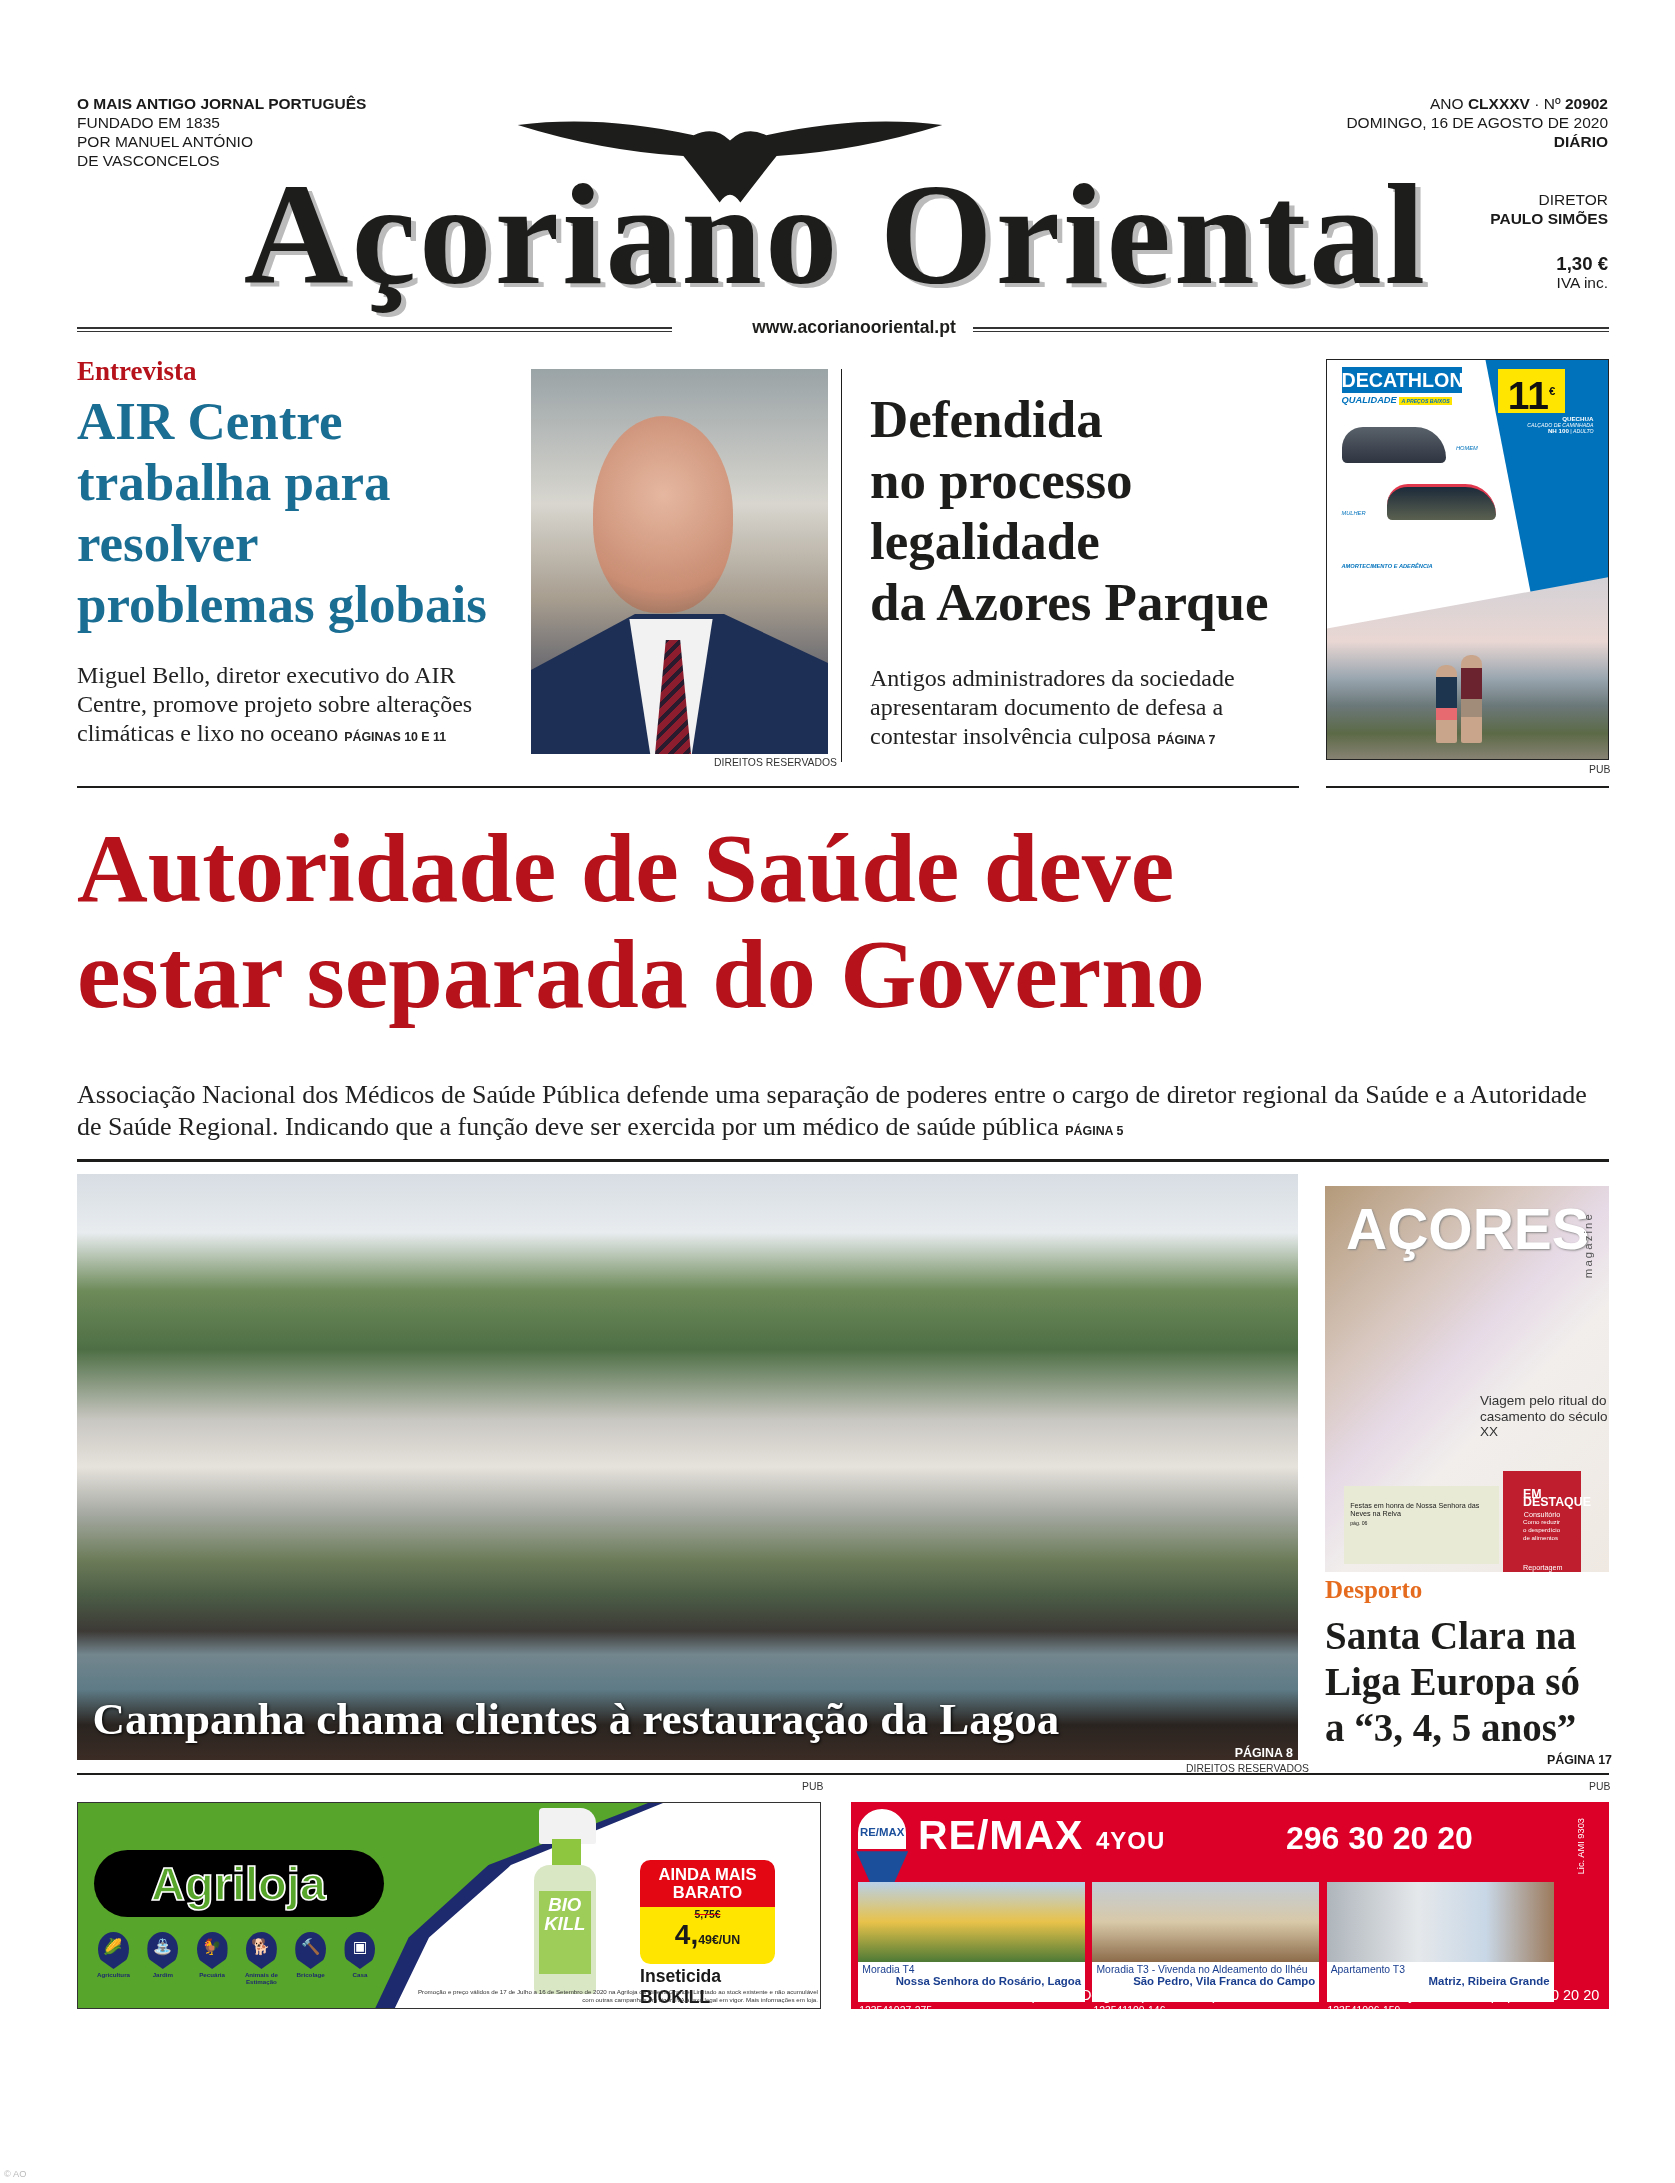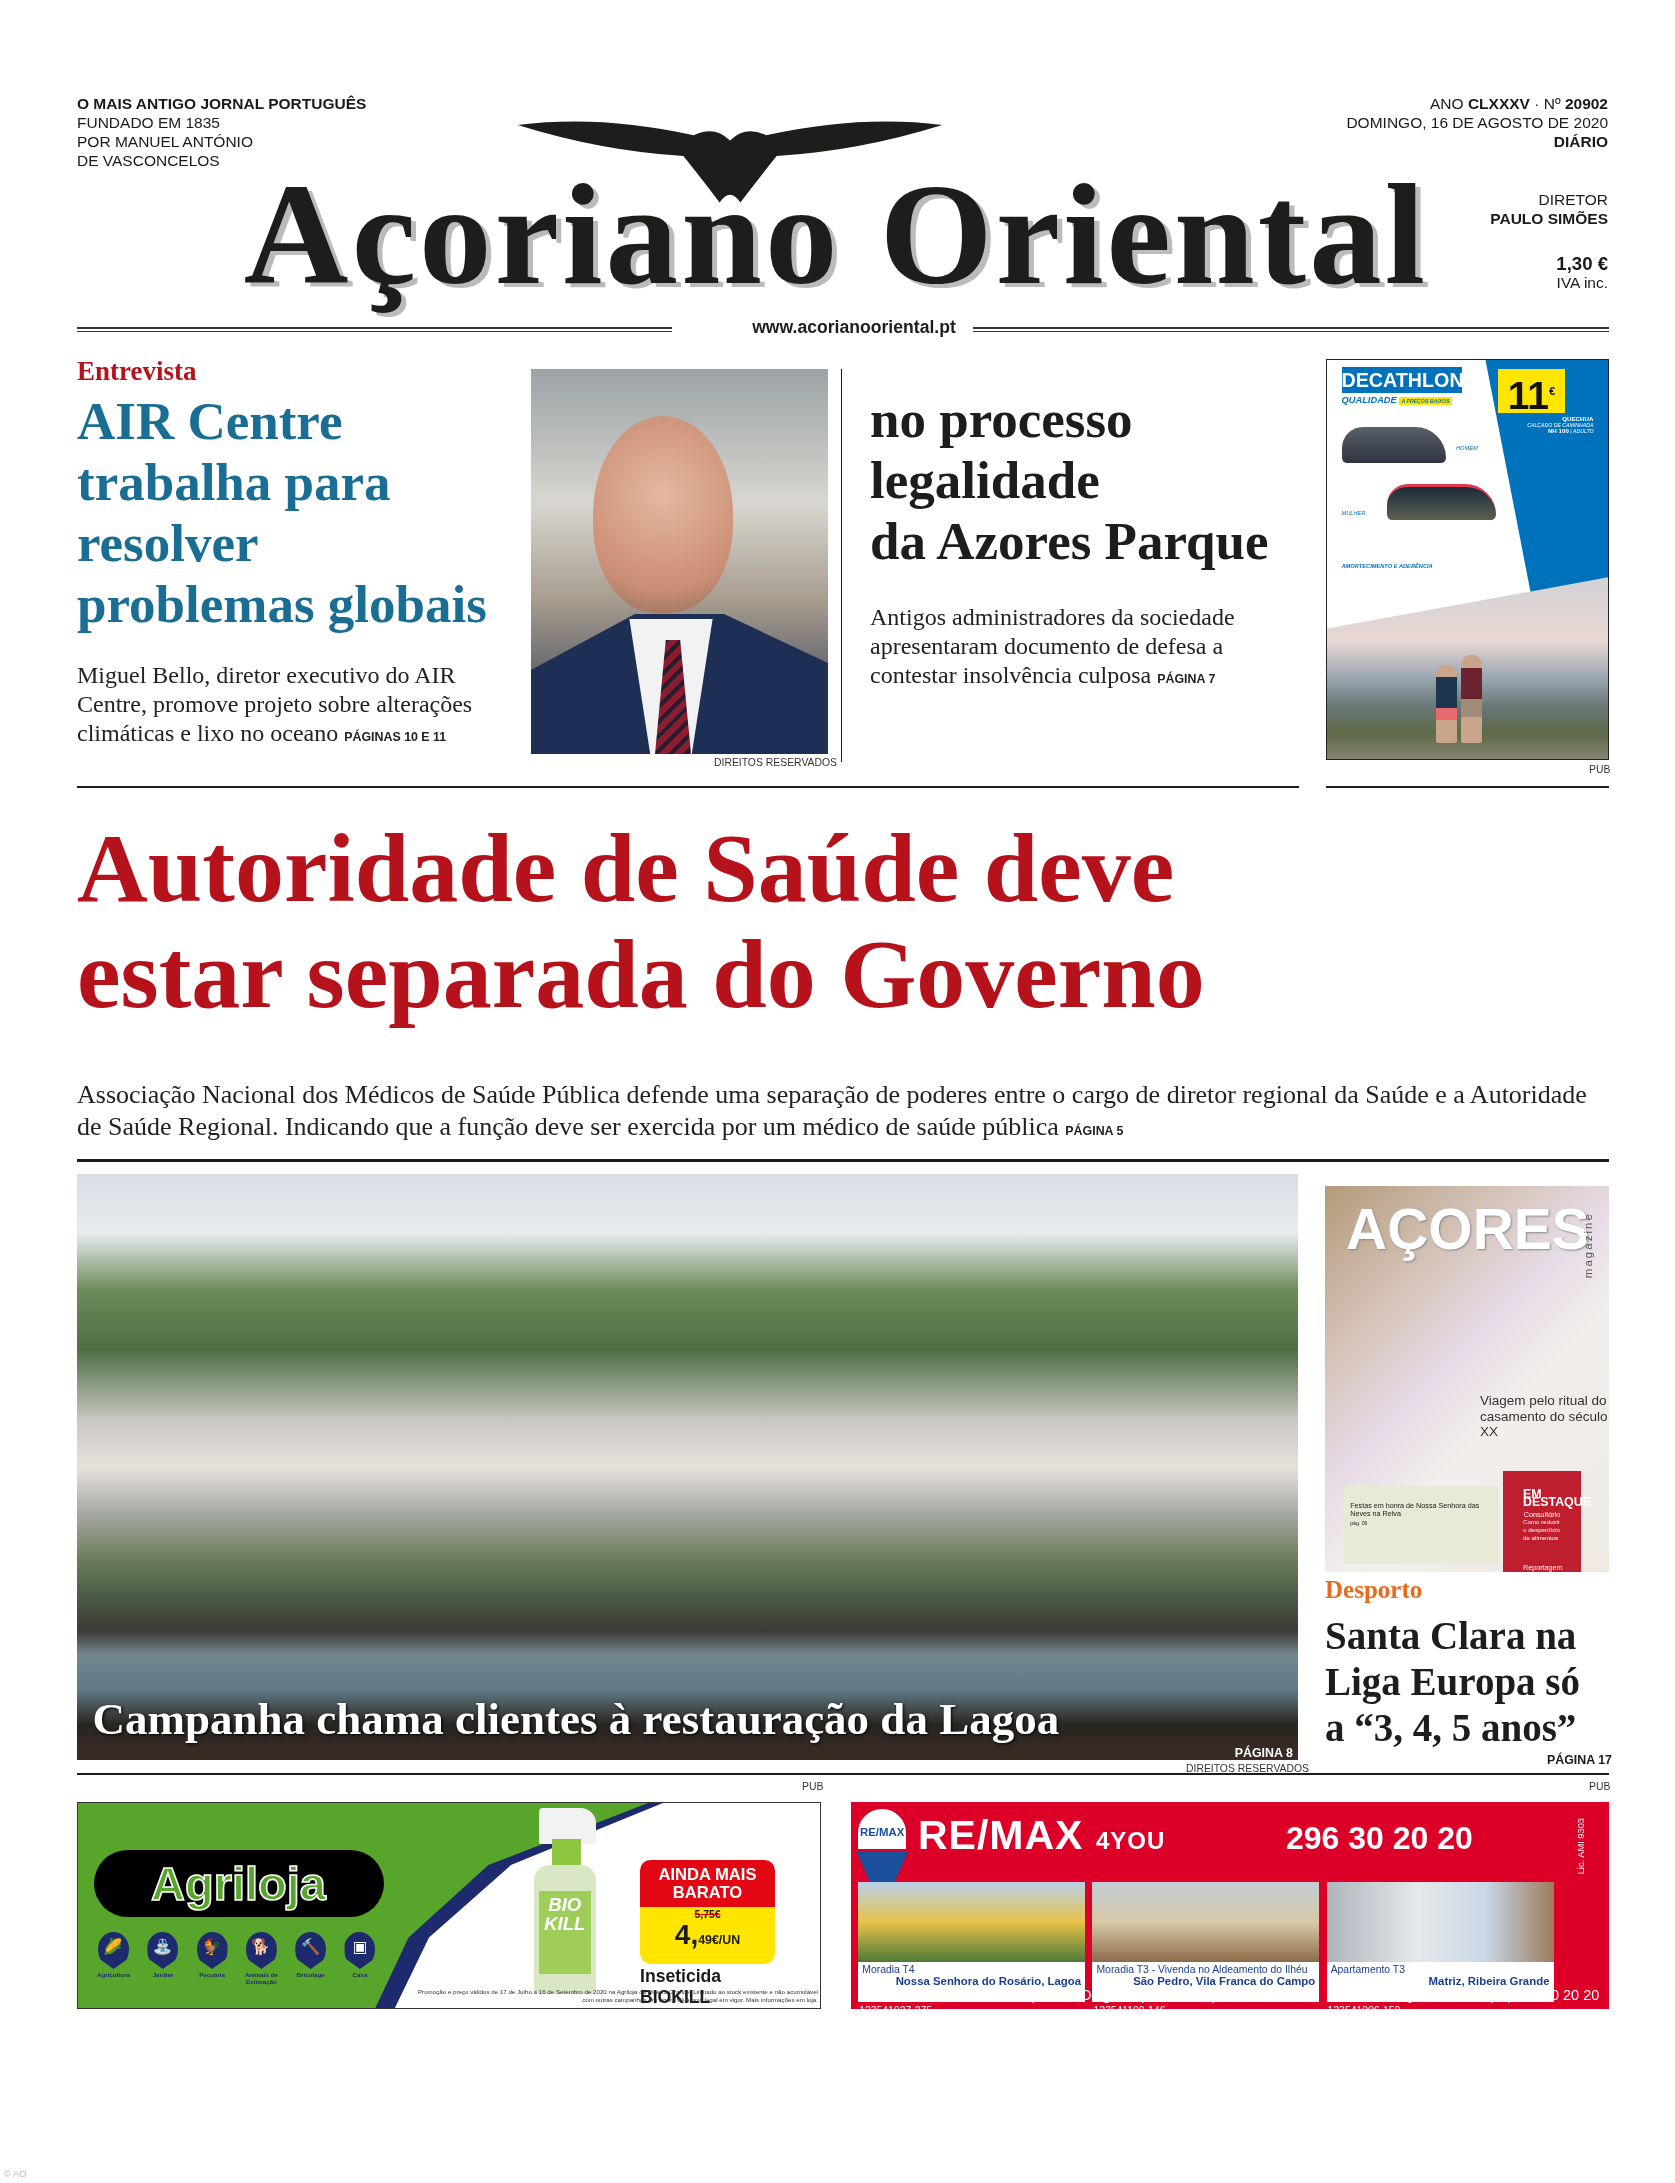--- a/index.html
+++ b/index.html
@@ -170,20 +170,21 @@
   <div class="suit"></div>
   <div class="shirt"></div>
   <div class="tie"></div>
 </div>
 <div class="abs credit" style="left:714px; top:757px;">DIREITOS RESERVADOS</div>
 
 <div class="rule" style="left:841px; top:369px; width:1px; height:393px;"></div>
 
 <div class="abs serif" style="left:870px; top:389px;">
   <div class="black-head serif">
+    <div>Defendida</div>
     <div>no processo</div>
     <div>legalidade</div>
     <div>da Azores Parque</div>
   </div>
   <div class="lead serif" style="width:435px; margin-top:31px;">
     <span>Antigos administradores da sociedade apresentaram documento de defesa a contestar insolvência culposa</span>
     <span class="page-ref">PÁGINA 7</span>
   </div>
 </div>
 

